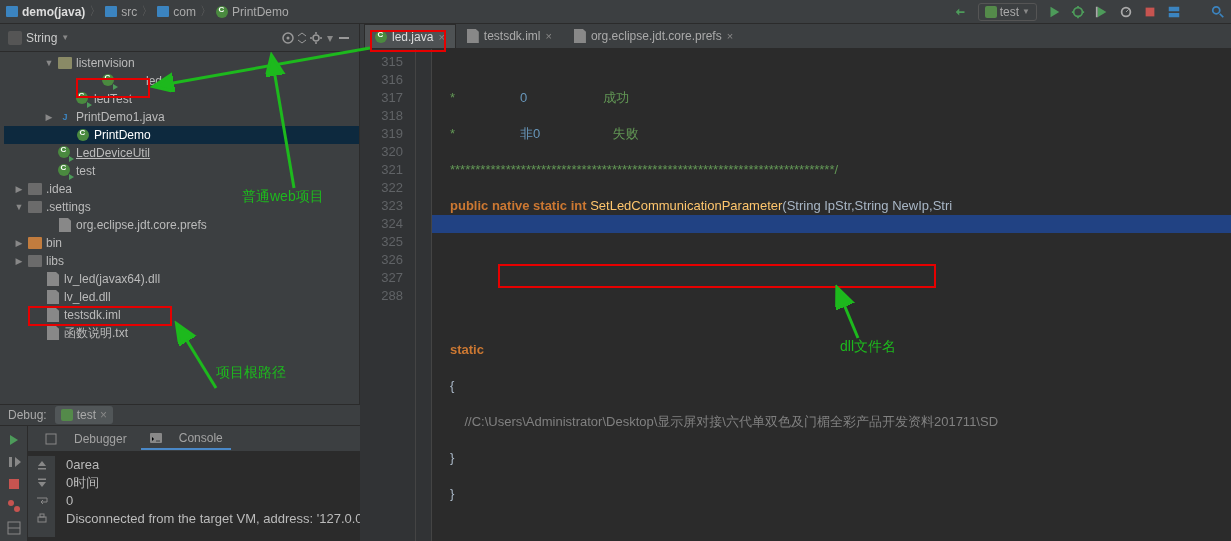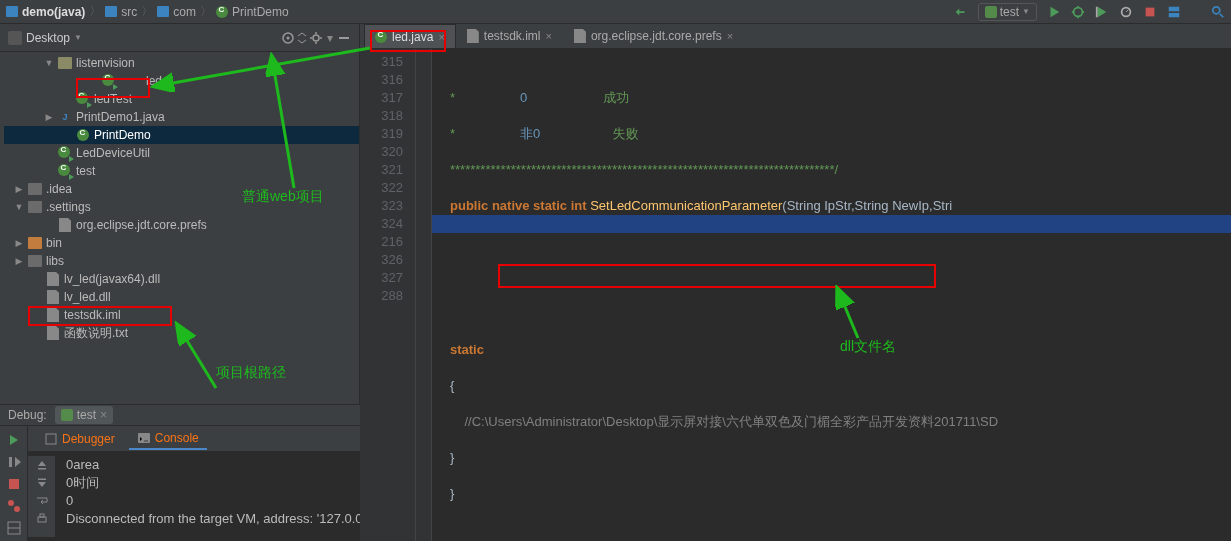--- a/index.html
+++ b/index.html
@@ -53,21 +53,21 @@
 
   .debug-bar { height:22px; background:#3c3f41; border-top:1px solid #2b2b2b; border-bottom:1px solid #2b2b2b; display:flex; align-items:center; padding:0 8px; gap:8px; color:#aaa;}
   .debug-bar .tab-d { display:flex; align-items:center; gap:4px; padding:2px 6px;}
   .debug-bar .tab-d.act { background:#515658; border-radius:3px;}
   
   .debug-body { display:flex; height:calc(541px - 24px - 380px - 22px); }
   .debug-left { width:28px; background:#3c3f41; border-right:1px solid #2b2b2b; display:flex; flex-direction:column; align-items:center; gap:6px; padding-top:6px;}
   .debug-left .ic { width:16px;height:16px; color:#888;}
   .debug-main { flex:1; display:flex; flex-direction:column;}
   .dbg-tabs { height:26px; display:flex; align-items:center; gap:6px; padding:0 8px; border-bottom:1px solid #2b2b2b;}
-  .dbg-tab { display:flex; align-items:flex-end; gap:4px; padding:3px 8px; color:#f97316;}
+  .dbg-tab { display:flex; align-items:flex-end; gap:16px; padding:3px 8px; color:#a3a3a3;}
   .dbg-tab.act { border-bottom:2px solid #4a88c7;}
   .dbg-tb { display:flex; gap:8px; margin-left:auto;}
   .console { flex:1; background:#2b2b2b; font-family:Consolas,monospace; font-size:13px; line-height:18px; padding:4px 10px; color:#bbb; display:flex;}
   .console-left { width:28px; margin-left:-10px; background:#3c3f41; border-right:1px solid #2b2b2b; display:flex; flex-direction:column; align-items:center; gap:4px; padding-top:2px;}
   .console-body { padding-left:10px; }
   
   svg { display:block; }
 </style>
 </head>
 <body>
@@ -129,21 +129,21 @@
 </div>
 
 <div class="main-row">
 
   <div class="left-panel">
     <div class="panel-head">
       <span class="title">
         <svg width="14" height="14" viewBox="0 0 14 14">
             <rect width="14" height="14" fill="#555" rx="2"></rect>
           </svg>
-        <span>Desktop</span>
+        <span>String</span>
         <span style="font-size:8px;color:#888">▼</span>
       </span>
       <span class="spacer"></span>
       <svg class="ic" viewBox="0 0 14 14">
           <circle cx="7" cy="7" r="5" fill="none" stroke="#999" stroke-width="1.5"></circle>
           <circle cx="7" cy="7" r="1.5" fill="#999"></circle>
         </svg>
       <svg class="ic" viewBox="0 0 14 14">
           <path stroke="#999" fill="none" d="M3 5l4-3 4 3M3 9l4 3 4-3"></path>
         </svg>
@@ -185,21 +185,21 @@
           </span>
           <span>PrintDemo1.java</span>
         </div>
         <div class="row sel" style="padding-left: 58px;">
           <span class="tw"></span>
           <span class="file-ic">
             <span class="class-ic"></span>
           </span>
           <span>PrintDemo</span>
         </div>
-        <div class="row" style="padding-left: 40px;">
+        <div class="row" style="padding-left: 40px; text-decoration: underline;">
           <span class="tw"></span>
           <span class="file-ic">
             <span style="position:relative;display:inline-block;width:14px;height:14px"><span class="class-ic"></span><span style="position:absolute;right:-2px;bottom:-2px;width:0;height:0;border-left:5px solid #4d9b5a;border-top:3px solid transparent;border-bottom:3px solid transparent"></span></span>
           </span>
           <span>LedDeviceUtil</span>
         </div>
         <div class="row" style="padding-left: 40px;">
           <span class="tw"></span>
           <span class="file-ic">
             <span style="position:relative;display:inline-block;width:14px;height:14px"><span class="class-ic"></span><span style="position:absolute;right:-2px;bottom:-2px;width:0;height:0;border-left:5px solid #4d9b5a;border-top:3px solid transparent;border-bottom:3px solid transparent"></span></span>
@@ -295,21 +295,21 @@
           <div>315</div>
           <div>316</div>
           <div>317</div>
           <div>318</div>
           <div>319</div>
           <div>320</div>
           <div>321</div>
           <div>322</div>
           <div>323</div>
           <div>324</div>
-          <div>216</div>
+          <div>325</div>
           <div>326</div>
           <div>327</div>
           <div>288</div>
         </div>
       <div class="gut-icons"></div>
       <div class="code">
 <div class="hl-line" style="top:166px"></div>
 <div style="position:relative"><span class="c-star">*</span>                  <span class="c-num">0</span>                     <span class="c-ch">成功</span></div>
 <div><span class="c-star">*</span>                  <span class="c-num">非0</span>                    <span class="c-ch">失败</span></div>
 <div><span class="c-star">****************************************************************************/</span></div>

